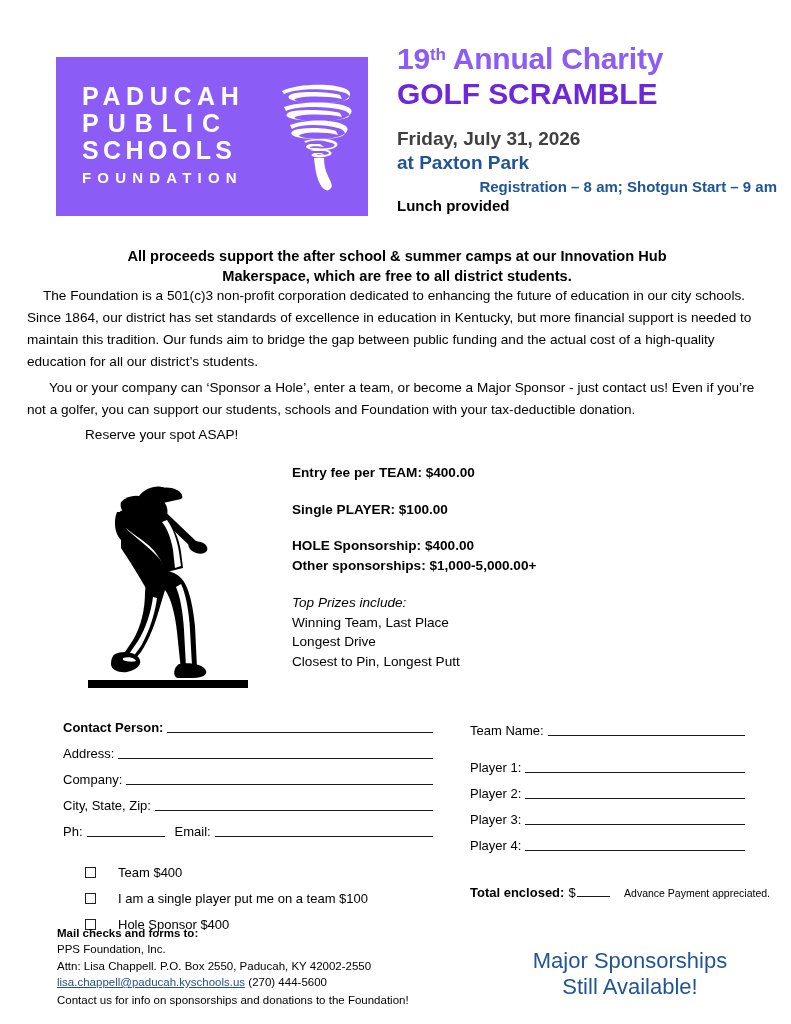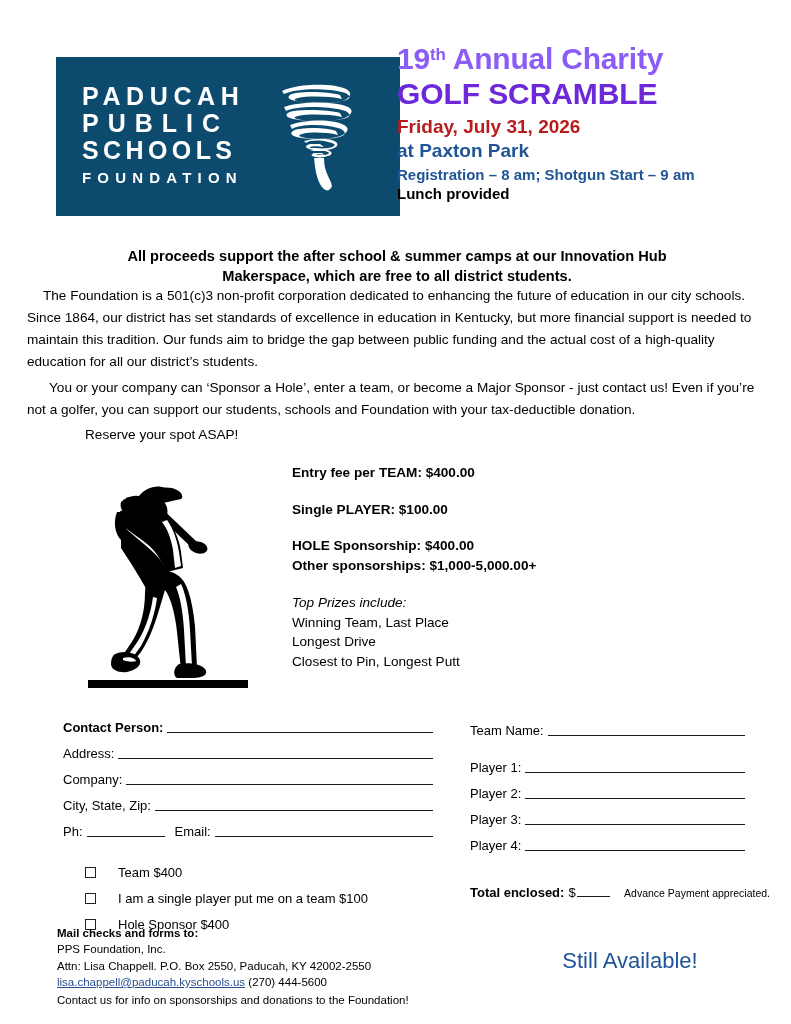--- a/index.html
+++ b/index.html
@@ -22,22 +22,21 @@
     left: 0; top: 0;
     width: 791px;
     height: 232px;
   }
   #logo-box {
     position: absolute;
     left: 56px;
     top: 57px;
     width: 312px;
     height: 159px;
-    background: #0c4a6e;
-    padding-left: 32px;
+    background: #8b5cf6;
   }
   #logo-wordmark {
     position: absolute;
     left: 26px;
     top: 26px;
     width: 190px;
   }
   .logo-line {
     color: #ffffff;
     font-family: "Liberation Sans", sans-serif;
@@ -80,41 +79,42 @@
   #title-line2 {
     color: #6d28d9;
     font-size: 30px;
     font-weight: bold;
     line-height: 1.15;
     letter-spacing: -0.1px;
     margin-top: 1px;
     white-space: nowrap;
   }
   #title-date {
-    color: #b91c1c;
+    color: #404040;
     font-size: 19px;
     font-weight: bold;
     line-height: 1.25;
-    margin-top: 4px;
+    margin-top: 16px;
     white-space: nowrap;
   }
   #title-venue {
     color: #1f5496;
     font-size: 19px;
     font-weight: bold;
     line-height: 1.25;
     white-space: nowrap;
   }
   #title-reg {
     color: #1f5496;
     font-size: 15px;
     font-weight: bold;
     line-height: 1.3;
     margin-top: 2px;
     white-space: nowrap;
+    text-align: right;
   }
   #title-lunch {
     color: #000000;
     font-size: 15px;
     font-weight: bold;
     line-height: 1.3;
     white-space: nowrap;
   }
 
   
@@ -448,14 +448,15 @@
 <div id="footer-left">
   <div class="b">Mail checks and forms to:</div>
   <div>PPS Foundation, Inc.</div>
   <div>Attn: Lisa Chappell. P.O. Box 2550, Paducah, KY 42002-2550</div>
   <div><span id="email-link">lisa.chappell@paducah.kyschools.us</span> <span>(270) 444-5600</span></div>
 </div>
 
 <div id="contact-note">Contact us for info on sponsorships and donations to the Foundation!</div>
 
 <div id="major-sponsor">
+  <div>Major Sponsorships</div>
   <div>Still Available!</div>
 </div>
 
 </body></html>

